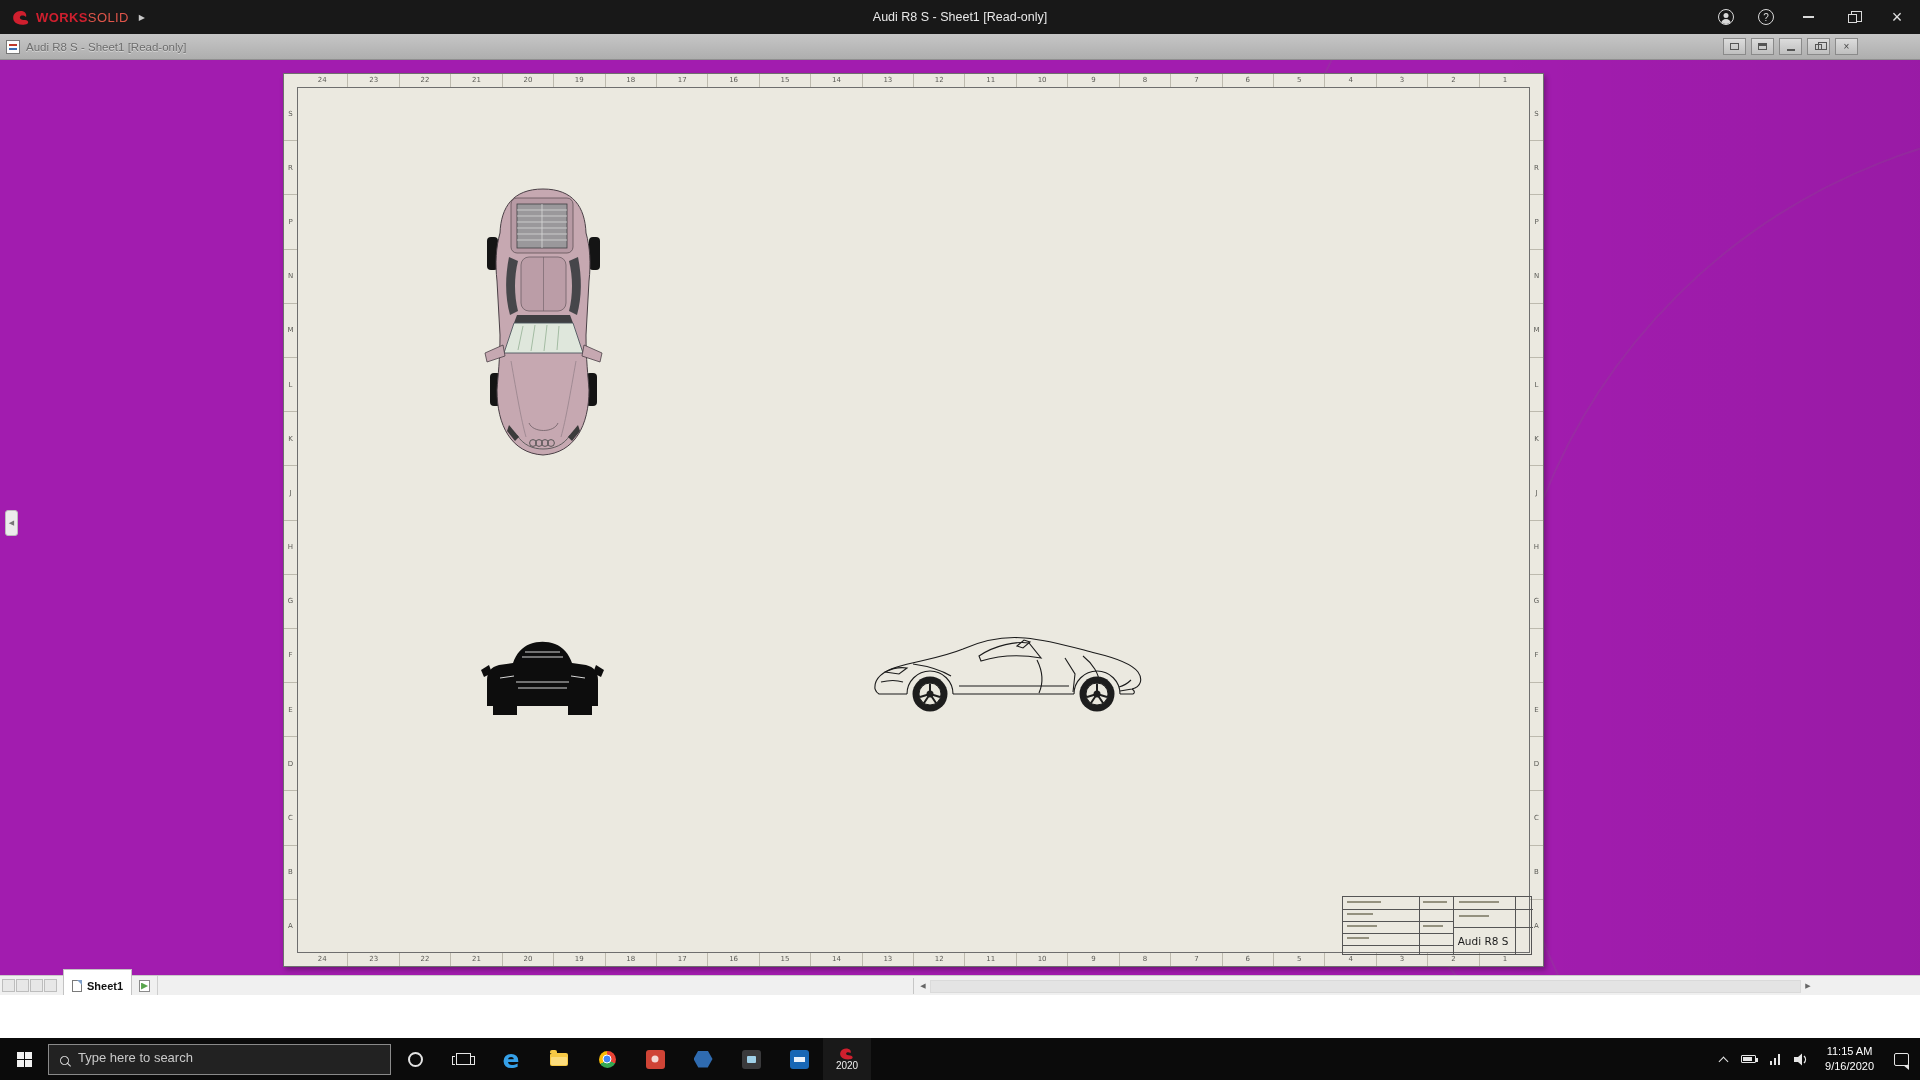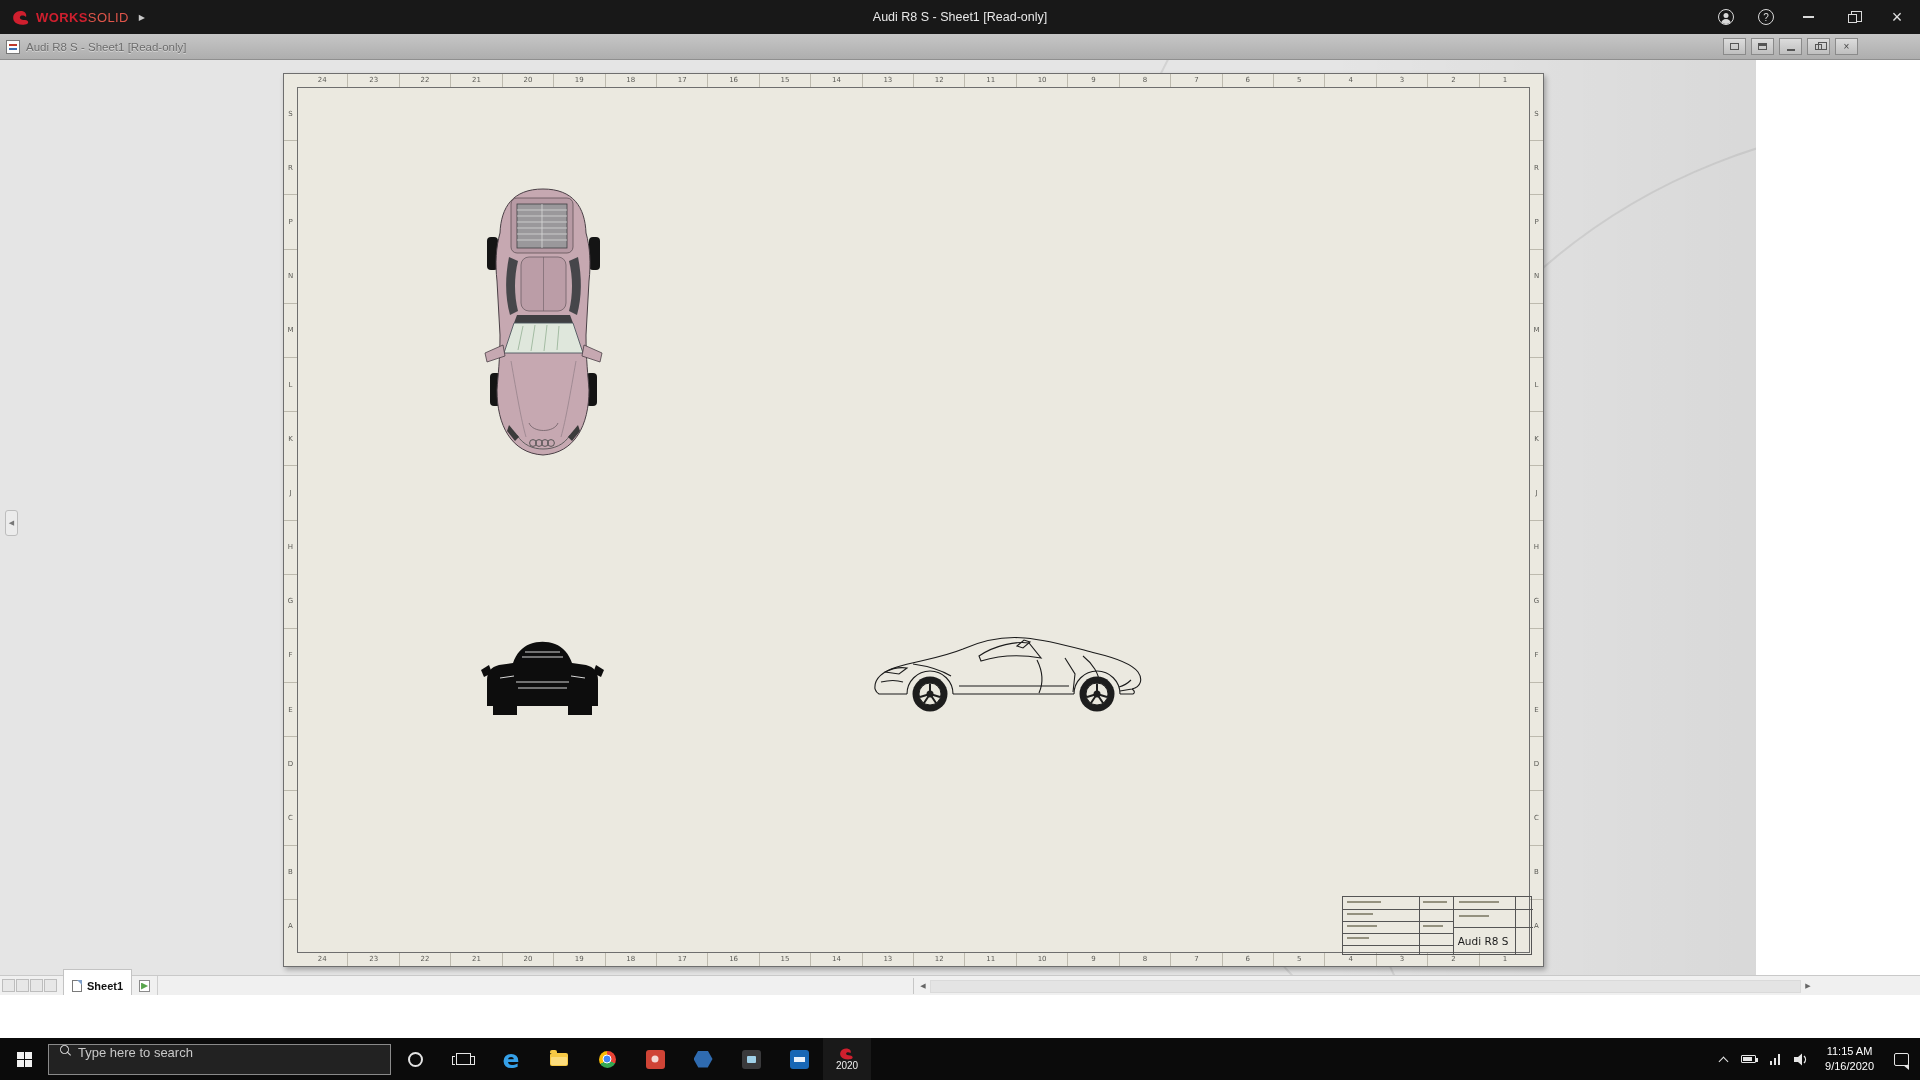--- a/index.html
+++ b/index.html
@@ -37,21 +37,21 @@
   .child-controls{margin-left:auto;display:flex;gap:5px;padding-right:56px}
   .child-btn{width:23px;height:17px;border:1px solid #8a8a8a;background:linear-gradient(#dcdcdc,#bfbfbf);
     display:grid;place-items:center;color:#444;font-size:10px;line-height:1}
   .tile-glyph{width:9px;height:7px;border:1.2px solid #555}
   .tile-glyph2{width:9px;height:7px;border:1.2px solid #555;border-top-width:3px}
   .cmin{width:8px;height:2px;background:#555;margin-top:6px}
   .crest{width:7px;height:6px;border:1.1px solid #555;position:relative}
   .crest::before{content:"";position:absolute;top:-3px;left:2px;width:7px;height:6px;border:1.1px solid #555}
 
   
-  .viewport{position:absolute;top:60px;left:0;width:1756px;height:915px;background:#e5e5e5;overflow:hidden}
+  .viewport{position:absolute;top:60px;left:0;width:1920px;height:915px;background:#a21caf;overflow:hidden}
   .swoosh-zone{position:absolute;top:0;right:0;width:430px;height:100%;
     background:linear-gradient(90deg,rgba(0,0,0,0),rgba(0,0,0,.055))}
   .arc{position:absolute;border:2px solid rgba(120,120,120,.16);border-radius:50%}
   .arc1{width:1600px;height:1600px;right:-920px;top:-430px}
   .arc2{width:1200px;height:1200px;right:-780px;top:60px}
   .flyout{position:absolute;left:5px;top:450px;width:13px;height:26px;background:#ececec;
     border:1px solid #bdbdbd;border-radius:3px;display:grid;place-items:center;
     font-size:7px;color:#777;cursor:pointer}
 
   
@@ -103,21 +103,21 @@
 
   .desktop-gap{position:absolute;top:995px;left:0;width:1920px;height:43px;background:#ffffff}
 
   
   .taskbar{position:absolute;top:1038px;left:0;width:1920px;height:42px;background:#0b0b0b;
     display:flex;align-items:center;color:#fff}
   .tb-start{width:48px;height:42px;display:grid;place-items:center}
   .winlogo{width:15px;height:15px;display:grid;grid-template-columns:7px 7px;grid-template-rows:7px 7px;gap:1px}
   .winlogo i{background:#f2f2f2}
   .searchbox{width:343px;height:31px;background:#222;border:1px solid #8a8a8a;display:flex;
-    align-items:flex-start;gap:9px;padding:0 11px;color:#c9c9c9;font-size:13px}
+    align-items:flex-end;gap:9px;padding:9px 11px;color:#c9c9c9;font-size:13px}
   .mag{width:9px;height:9px;border:1.6px solid #dcdcdc;border-radius:50%;position:relative;transform:rotate(-45deg);flex:none}
   .mag::after{content:"";position:absolute;left:50%;top:100%;width:1.6px;height:5px;background:#dcdcdc;transform:translateX(-50%)}
   .tbicon{width:48px;height:42px;display:grid;place-items:center}
   .ring{width:15px;height:15px;border:2px solid #e4e4e4;border-radius:50%}
   .tv{width:15px;height:12px;border:1.4px solid #e6e6e6;position:relative}
   .tv::before{content:"";position:absolute;left:-5px;top:1.5px;width:2.5px;height:7px;border:1.2px solid #e6e6e6;border-right:none}
   .tv::after{content:"";position:absolute;right:-5px;top:1.5px;width:2.5px;height:7px;border:1.2px solid #e6e6e6;border-left:none}
   .edge-e{font-size:25px;font-weight:bold;color:#35a0e8;line-height:1;font-family:"DejaVu Sans",sans-serif}
   .folder{width:18px;height:13px;background:#f7c944;border-radius:2px;position:relative}
   .folder::before{content:"";position:absolute;top:-3px;left:0;width:7px;height:3px;background:#f7c944;border-radius:2px 2px 0 0}

